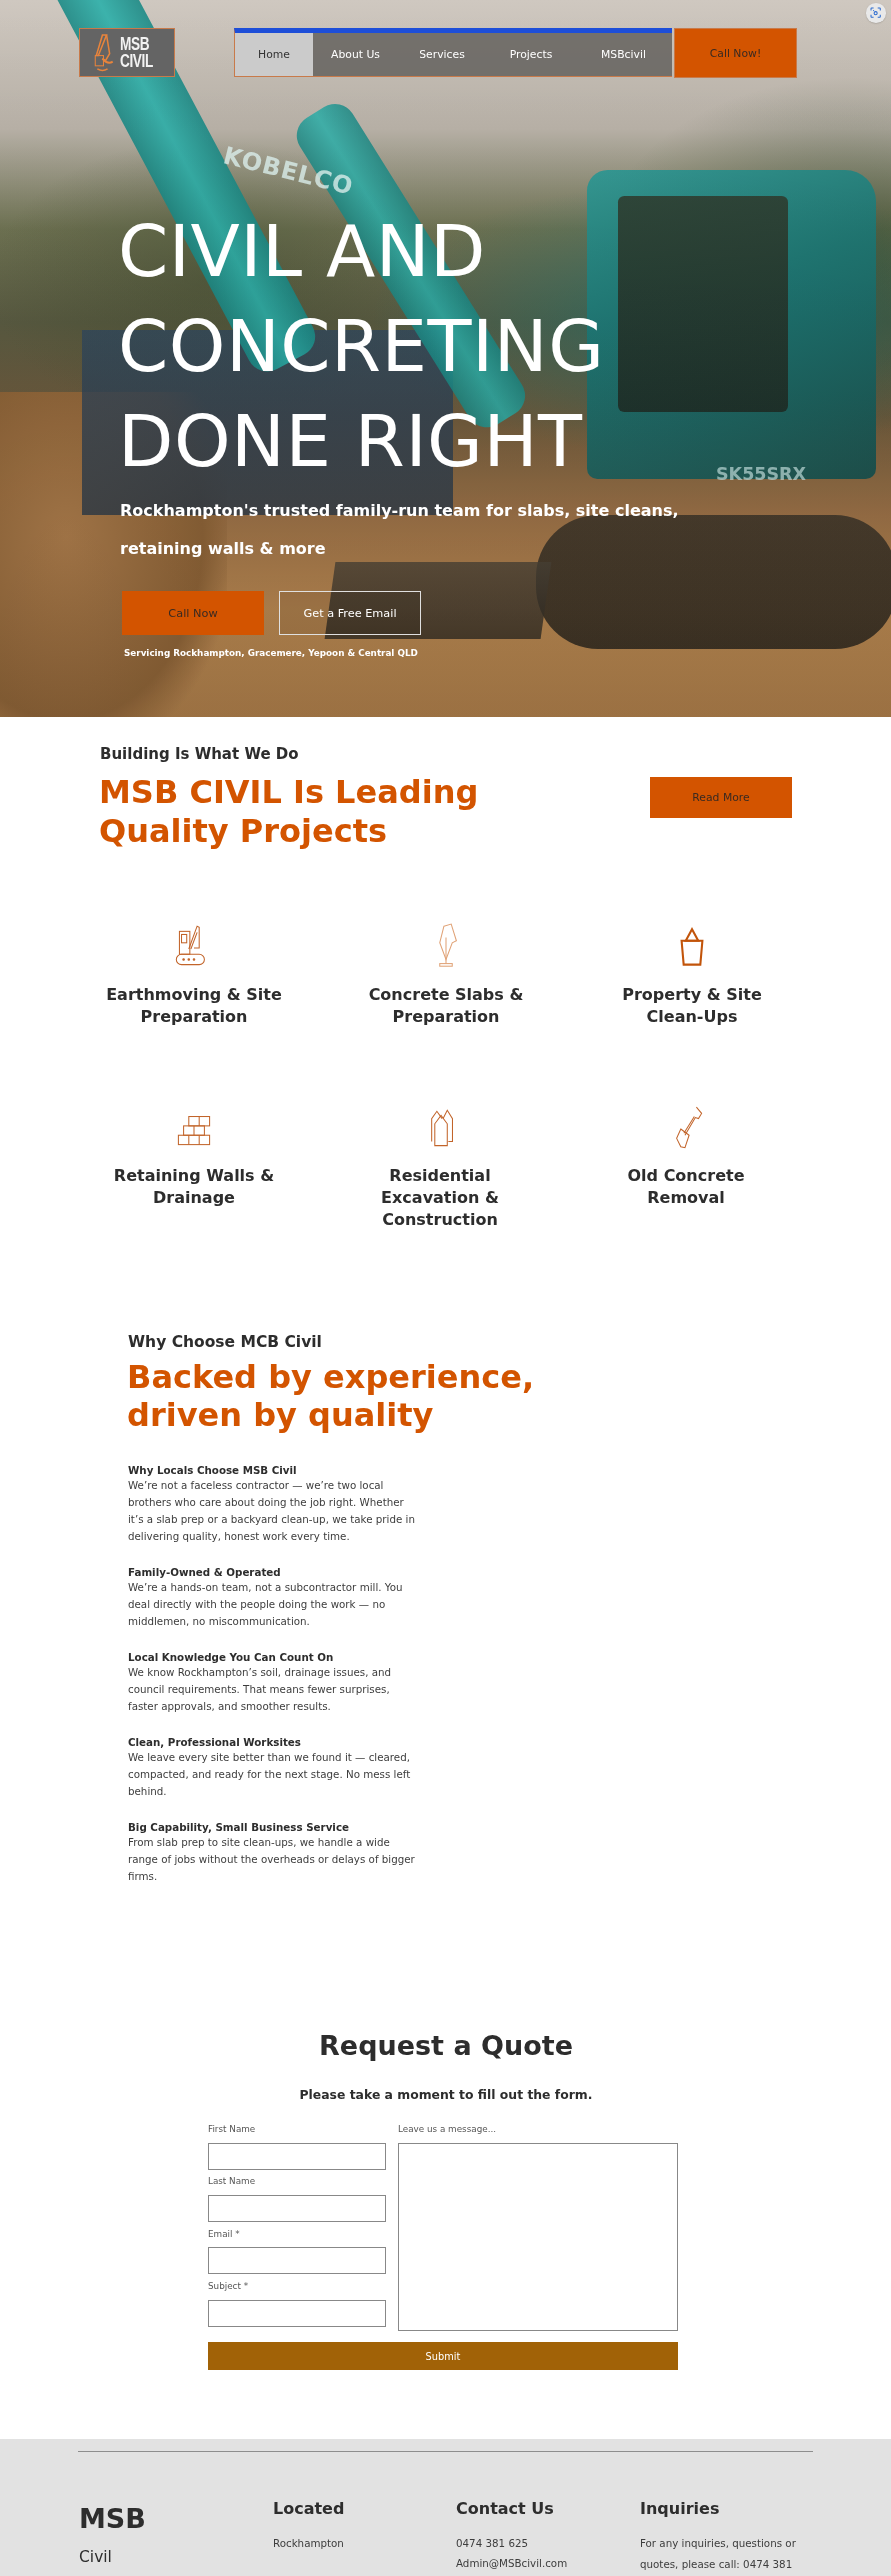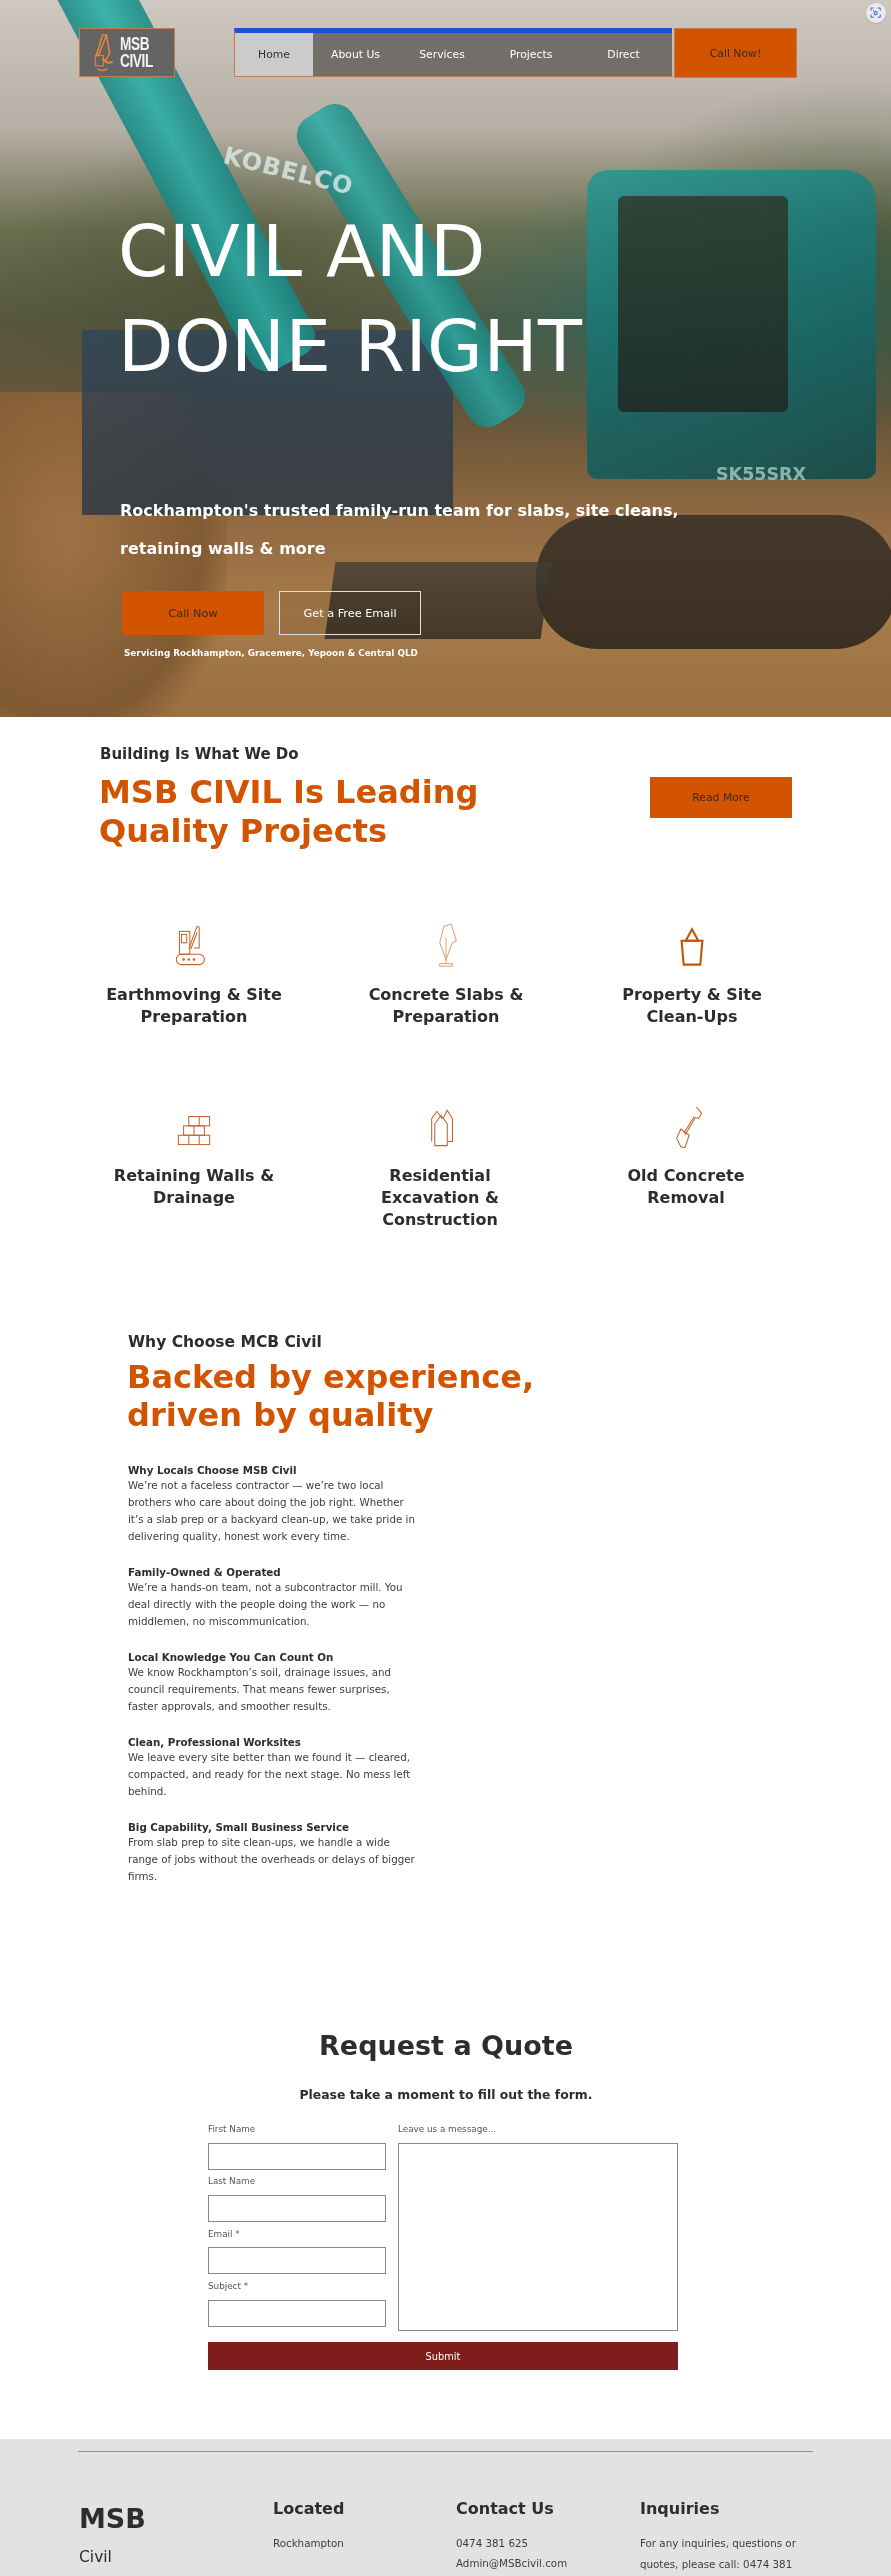--- a/index.html
+++ b/index.html
@@ -180,21 +180,21 @@
   }
   .form-input {
     position: absolute; width: 178px; height: 27px; border: 0.5px solid #888888; background: #ffffff;
     font-family: "DejaVu Sans", sans-serif; font-size: 8.8px; padding: 0 5.2px;
   }
   .form-textarea {
     position: absolute; left: 398px; top: 2143px; width: 280px; height: 188px; border: 0.5px solid #888888;
     background: #ffffff; resize: none; font-family: "DejaVu Sans", sans-serif; font-size: 8.8px; padding: 5.2px;
   }
   .submit-btn {
-    position: absolute; left: 208px; top: 2342px; width: 470px; height: 28px; background: #7f1d1d;
+    position: absolute; left: 208px; top: 2342px; width: 470px; height: 28px; background: #a16207;
     color: #ffffff; border: none; display: flex; align-items: center; justify-content: center;
     font-family: "DejaVu Sans", sans-serif; font-size: 9.8px; cursor: pointer;
   }
 
   
   .footer {
     position: absolute; left: 0; top: 2439px; width: 892px; height: 297px; background: #e2e2e2;
   }
   .footer-rule { position: absolute; left: 78px; top: 12px; width: 735px; height: 1px; background: #8e8e8e; }
   .f-brand { position: absolute; left: 79px; top: 64px; font-family: "DejaVu Sans", sans-serif; font-weight: bold; font-size: 27px; color: #2d2d2d; }
@@ -231,34 +231,35 @@
     <span>MSB</span>
     <span>CIVIL</span>
   </div>
 </a>
 
 <nav class="nav">
   <a class="nav-item nav-home active">Home</a>
   <a class="nav-item nav-about">About Us</a>
   <a class="nav-item nav-services">Services</a>
   <a class="nav-item nav-projects">Projects</a>
-  <a class="nav-item nav-contact">Direct</a>
+  <a class="nav-item nav-contact">MSBcivil</a>
 </nav>
 <a class="call-now-top">Call Now!</a>
 
 <div class="lens-btn">
   <svg width="11.3" height="11.3" viewBox="0 0 22 22">
     <path d="M2 7 V3 Q2 2 3 2 H7 M15 2 H19 Q20 2 20 3 V7 M20 15 V19 Q20 20 19 20 H15 M7 20 H3 Q2 20 2 19 V15" fill="none" stroke="#2b6bd0" stroke-width="2"></path>
     <circle cx="11" cy="12" r="3" fill="none" stroke="#2b6bd0" stroke-width="2"></circle>
     <circle cx="7" cy="7" r="1.2" fill="#2b6bd0"></circle>
   </svg>
 </div>
 
 <h1 class="hero-title">
   <div>CIVIL AND</div>
+  <div>CONCRETING</div>
   <div>DONE RIGHT</div>
 </h1>
 <p class="hero-sub">Rockhampton's trusted family-run team for slabs, site cleans, retaining walls &amp; more</p>
 <a class="btn-call">Call Now</a>
 <a class="btn-quote">Get a Free Email</a>
 <p class="hero-servicing">Servicing Rockhampton, Gracemere, Yepoon &amp; Central QLD</p>
 
 <h3 class="intro-eyebrow">Building Is What We Do</h3>
 <h2 class="intro-heading">MSB CIVIL Is Leading Quality Projects</h2>
 <a class="read-more">Read More</a>

